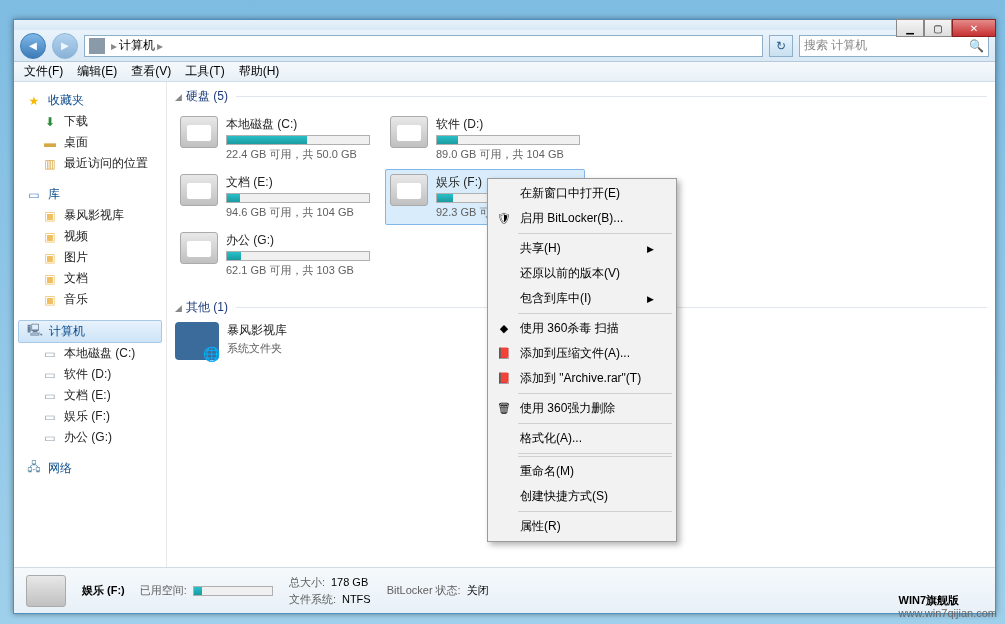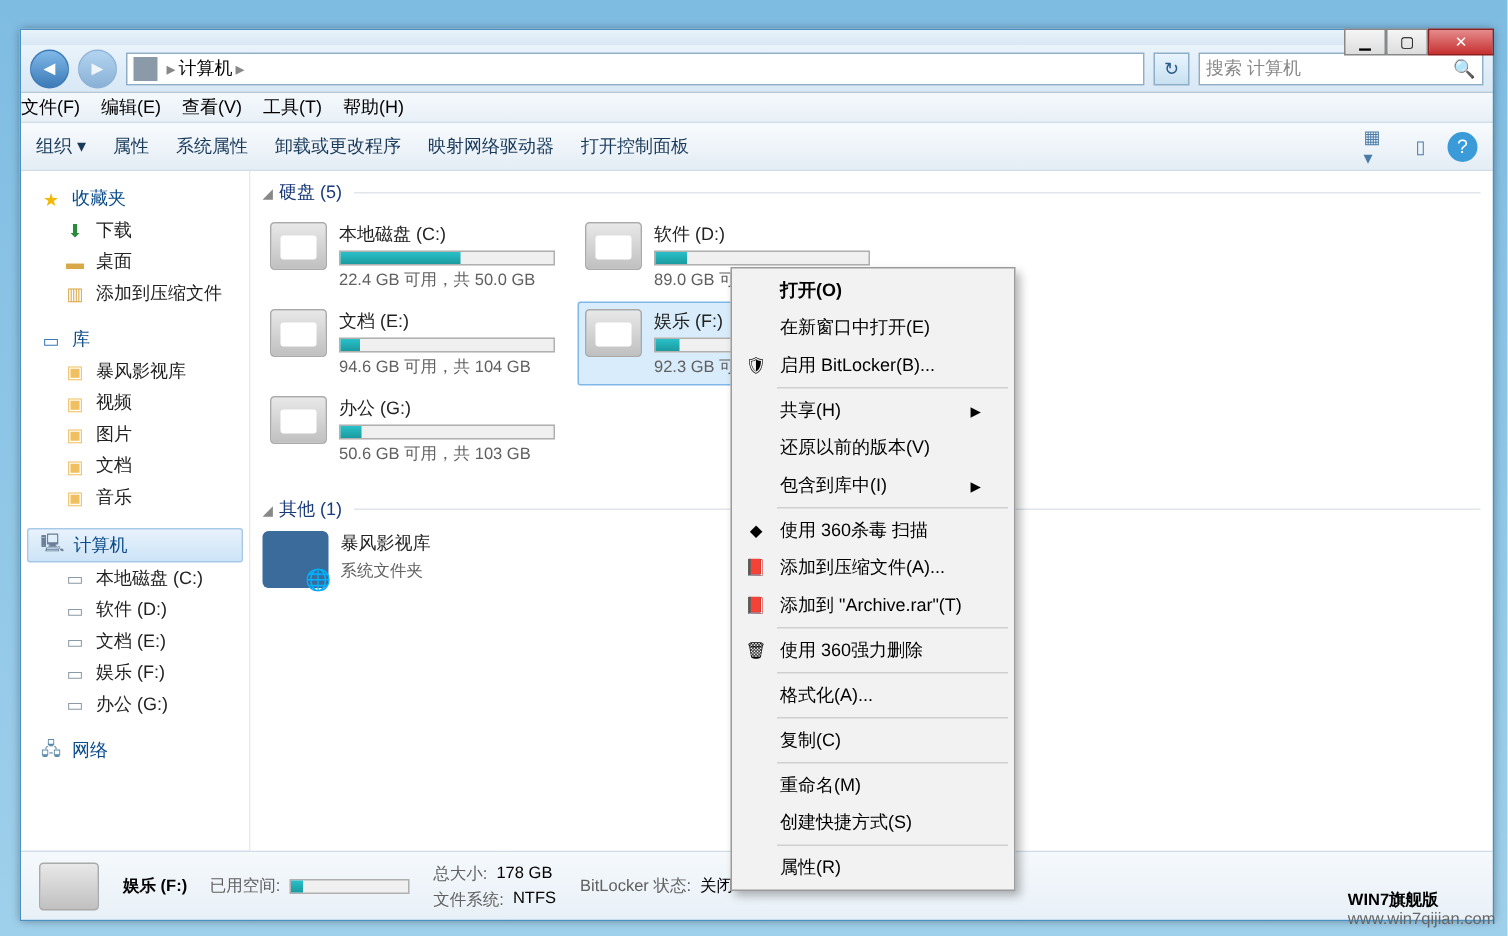--- a/index.html
+++ b/index.html
@@ -11,21 +11,21 @@
 .win-btn.close { width:44px; background:linear-gradient(#e58b8b,#c73030); color:#fff; border-color:#8b2020; }
 .addr-row { height:32px; display:flex; align-items:center; gap:6px; padding:0 6px; background:linear-gradient(#eaf3fb,#d8e8f5); border-bottom:1px solid #b5c9d8; }
 .nav-btn { width:26px; height:26px; border-radius:50%; background:linear-gradient(#7fb8e8,#3d7bb8); border:1px solid #3d7bb8; display:flex; align-items:center; justify-content:center; color:#fff; font-size:13px; }
 .nav-btn.fwd { opacity:.5; }
 .addr-bar { flex:1; height:22px; border:1px solid #8faec7; background:#fff; display:flex; align-items:center; padding:0 4px; font-size:12px; }
 .addr-bar .icon-comp { width:16px; height:16px; background:#8b9aa8; margin-right:4px; }
 .addr-bar .sep { color:#888; margin:0 2px; }
 .refresh-btn { width:24px; height:22px; border:1px solid #8faec7; background:linear-gradient(#e8f4ff,#c8e0f0); display:flex; align-items:center; justify-content:center; font-size:12px; color:#2a5b8a; }
 .search-bar { width:190px; height:22px; border:1px solid #8faec7; background:#fff; display:flex; align-items:center; padding:0 4px; font-size:12px; color:#888; }
 .search-bar .mag { margin-left:auto; color:#5b8bb8; }
-.menubar { height:20px; background:linear-gradient(#f5f9fc,#e8f0f7); border-bottom:1px solid #d0dce6; display:flex; align-items:center; font-size:12px; padding:0 0; gap:14px; }
+.menubar { height:20px; background:linear-gradient(#f5f9fc,#e8f0f7); border-bottom:1px solid #d0dce6; display:flex; align-items:center; font-size:12px; padding:0 10px; gap:14px; }
 .menubar span { cursor:default; }
 .toolbar { height:32px; background:linear-gradient(#f8fbfd,#e4edf5); border-bottom:1px solid #d0dce6; display:flex; align-items:center; font-size:12px; padding:0 10px; gap:18px; color:#1a3a5a; }
 .toolbar .dd { color:#1a3a5a; }
 .toolbar .right { margin-left:auto; display:flex; gap:8px; align-items:center; }
 .tb-ico { width:20px; height:20px; display:flex; align-items:center; justify-content:center; color:#4b7ba8; }
 .tb-ico.help { border-radius:50%; background:#3a9bd8; color:#fff; font-size:13px; }
 .body-area { flex:1; display:flex; min-height:0; }
 .sidebar { width:153px; background:#fff; border-right:1px solid #e8e8e8; padding:8px 4px; font-size:12px; overflow:hidden; }
 .side-group { margin-bottom:10px; }
 .side-head { display:flex; align-items:center; gap:6px; padding:2px 8px; color:#0a4b8a; }
@@ -104,52 +104,39 @@
   </div>
 
   <div class="menubar">
     <span>文件(F)</span>
     <span>编辑(E)</span>
     <span>查看(V)</span>
     <span>工具(T)</span>
     <span>帮助(H)</span>
   </div>
 
-  <div class="toolbar">
-    <span class="dd"><span>组织</span> ▾</span>
-    <span>属性</span>
-    <span>系统属性</span>
-    <span>卸载或更改程序</span>
-    <span>映射网络驱动器</span>
-    <span>打开控制面板</span>
-    <div class="right">
-      <span class="tb-ico">▦ ▾</span>
-      <span class="tb-ico">▯</span>
-      <span class="tb-ico help">?</span>
-    </div>
-  </div>
 
   <div class="body-area">
     <div class="sidebar">
       <div class="side-group">
         <div class="side-head">
             <span class="ico star">★</span>
             <span>收藏夹</span>
           </div>
         <div class="side-item">
             <span class="ico dl">⬇</span>
             <span>下载</span>
           </div>
         <div class="side-item">
             <span class="ico desk">▬</span>
             <span>桌面</span>
           </div>
         <div class="side-item">
             <span class="ico recent">▥</span>
-            <span>添加到压缩文件</span>
+            <span>最近访问的位置</span>
           </div>
       </div>
       <div class="side-group">
         <div class="side-head">
             <span class="ico lib">▭</span>
             <span>库</span>
           </div>
         <div class="side-item">
             <span class="ico fold">▣</span>
             <span>暴风影视库</span>
@@ -252,21 +239,21 @@
               <div class="drive-txt">92.3 GB 可用，共</div>
             </div>
           </div>
           <div class="drive">
             <div class="drive-ico"></div>
             <div class="drive-info">
               <div class="drive-name">办公 (G:)</div>
               <div class="capbar">
                 <div class="fill" style="width:10%"></div>
               </div>
-              <div class="drive-txt">50.6 GB 可用，共 103 GB</div>
+              <div class="drive-txt">62.1 GB 可用，共 103 GB</div>
             </div>
           </div>
         </div>
       <div class="cat-row">
           <span class="tri">◢</span>
           <span>其他 (1)</span>
           <div class="line"></div>
         </div>
       <div class="other-item">
         <div class="other-ico"></div>
@@ -300,23 +287,20 @@
       <div class="sb-row">
           <span class="sb-lbl">BitLocker 状态:</span>
           <span>关闭</span>
         </div>
     </div>
   </div>
 </div>
 
 <div class="ctx" id="ctx">
     <div class="ctx-item">
-      <span style="font-weight:bold">打开(O)</span>
-    </div>
-    <div class="ctx-item">
       <span>在新窗口中打开(E)</span>
     </div>
     <div class="ctx-item">
       <span class="ctx-ico">🛡</span>
       <span>启用 BitLocker(B)...</span>
     </div>
     <div class="ctx-sep"></div>
     <div class="ctx-item">
       <span>共享(H)</span>
       <span class="arr">▶</span>
@@ -344,23 +328,20 @@
     <div class="ctx-sep"></div>
     <div class="ctx-item">
       <span class="ctx-ico">🗑</span>
       <span>使用 360强力删除</span>
     </div>
     <div class="ctx-sep"></div>
     <div class="ctx-item">
       <span>格式化(A)...</span>
     </div>
     <div class="ctx-sep"></div>
-    <div class="ctx-item">
-      <span>复制(C)</span>
-    </div>
     <div class="ctx-sep"></div>
     <div class="ctx-item">
       <span>重命名(M)</span>
     </div>
     <div class="ctx-item">
       <span>创建快捷方式(S)</span>
     </div>
     <div class="ctx-sep"></div>
     <div class="ctx-item">
       <span>属性(R)</span>

